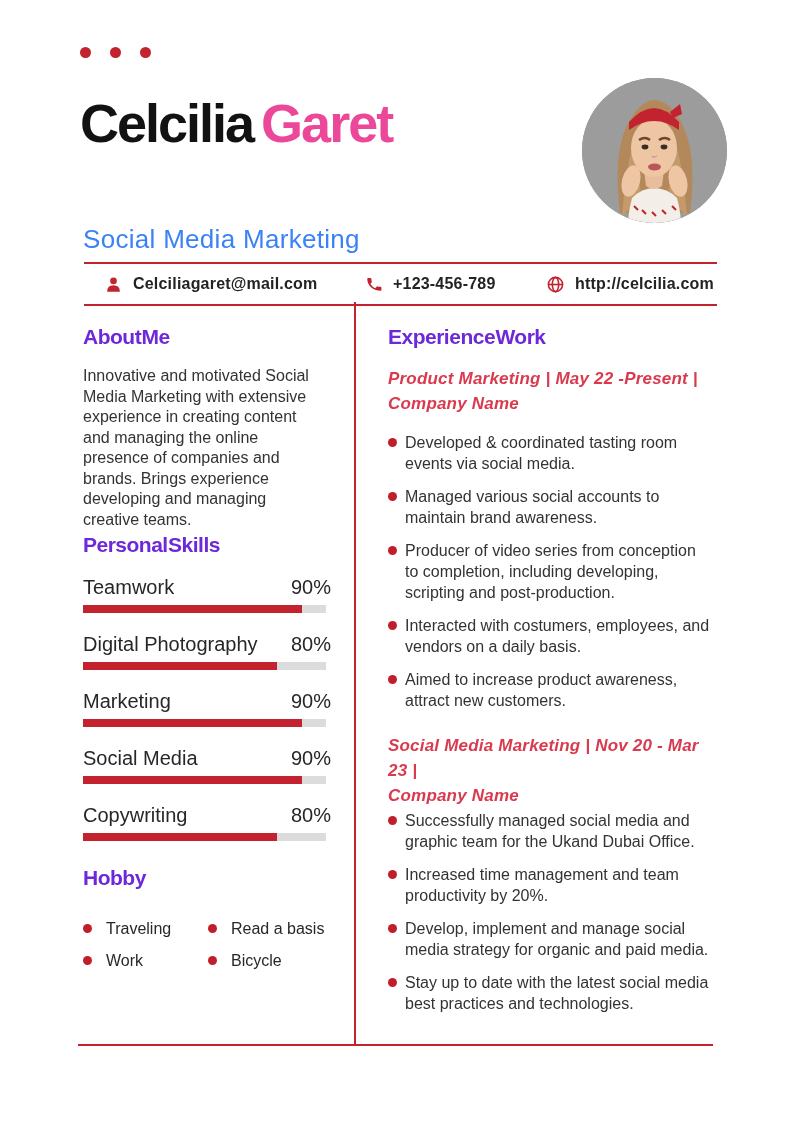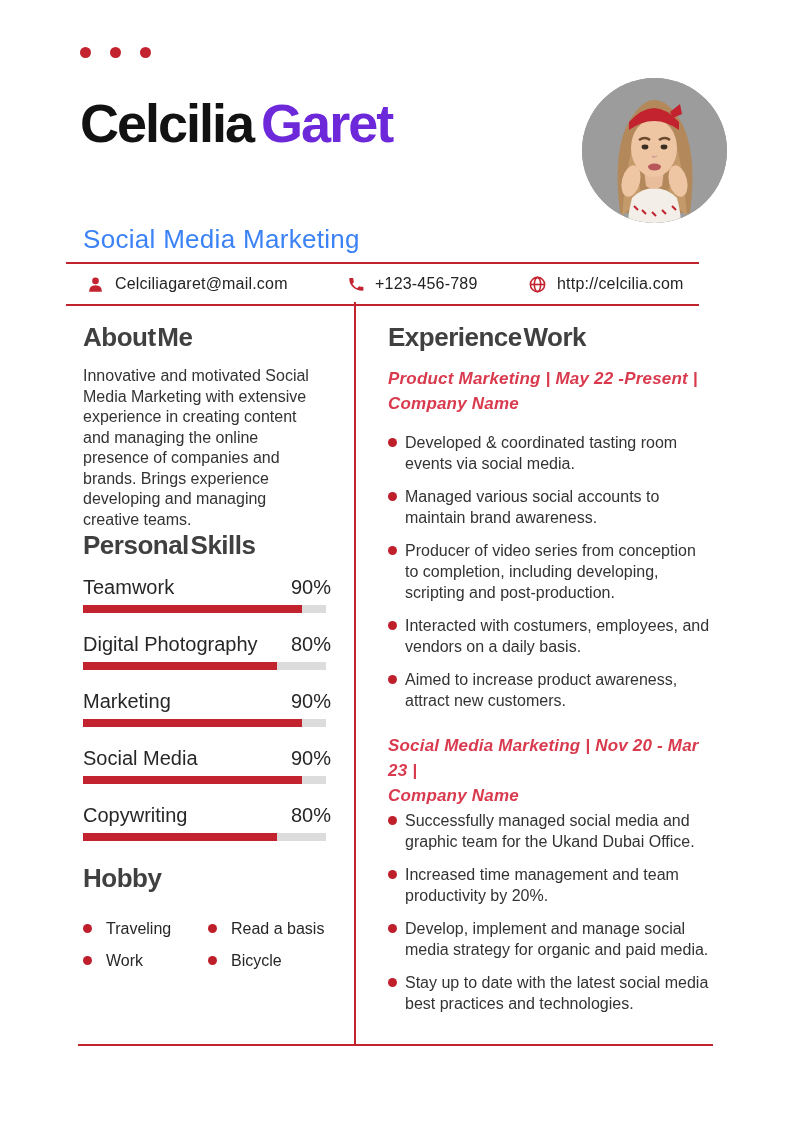--- a/index.html
+++ b/index.html
@@ -4,38 +4,38 @@
 <style>
   html,body{margin:0;padding:0;background:#ffffff;}
   .page{position:relative;width:793px;height:1122px;background:#ffffff;overflow:hidden;
         font-family:"Liberation Sans",sans-serif;color:#2e2e2e;}
   
   .dots{position:absolute;left:80px;top:47px;display:flex;gap:19px;}
   .dot{width:11px;height:11px;border-radius:50%;background:#c2232e;}
   
   .name{position:absolute;left:80px;top:94px;font-size:54px;font-weight:800;
         letter-spacing:-2px;color:#121212;white-space:nowrap;line-height:1.1;}
-  .name .last{color:#6d28d9;margin-left:8px;}
+  .name .last{color:#ec4899;margin-left:8px;}
   .subtitle{position:absolute;left:83px;top:176px;font-size:26px;color:#3b82f6;letter-spacing:.3px;margin-top:48px;}
   .photo{position:absolute;left:582px;top:78px;width:145px;height:145px;border-radius:50%;
          overflow:hidden;background:#9c9c9c;}
   .photo svg{display:block;width:100%;height:100%;}
   
-  .contact{position:absolute;left:66px;top:262px;width:633px;height:40px;
-           border-top:2px solid #c2232e;border-bottom:2px solid #c2232e;}
+  .contact{position:absolute;left:84px;top:262px;width:633px;height:40px;
+           border-top:2px solid #c2232e;border-bottom:2px solid #c2232e;font-weight:bold;}
   .contact-item{position:absolute;top:0;height:40px;display:flex;align-items:center;gap:10px;
                 font-size:16px;color:#232323;letter-spacing:.2px;}
   .contact-item svg{display:block;}
   .ci-email{left:20px;} .ci-phone{left:281px;} .ci-web{left:462px;}
   
   .divider{position:absolute;left:354px;top:302px;width:2px;height:743px;background:#c2232e;}
   .bottom-rule{position:absolute;left:78px;top:1044px;width:635px;height:2px;background:#c2232e;}
   .left-col{position:absolute;left:83px;top:322px;width:248px;}
   .right-col{position:absolute;left:388px;top:322px;width:325px;}
-  h2.section{margin:0;font-size:26px;line-height:30px;font-weight:800;color:#404040;
+  h2.section{margin:0;font-size:21px;line-height:30px;font-weight:800;color:#6d28d9;
              letter-spacing:-.5px;word-spacing:-5px;}
   
   .about-text{margin:14px 0 0 0;font-size:16px;line-height:20.5px;color:#333;width:242px;}
   .skills-heading{margin-top:32px;}
   #skills-list{margin-top:18px;}
   .skill-row{margin-bottom:22px;}
   .skill-top{display:flex;justify-content:space-between;font-size:20px;line-height:19px;color:#272727;}
   .bar{margin-top:8px;height:8px;background:#dcdcdc;width:243px;}
   .fill{height:100%;background:#c2232e;}
   .hobby-heading{margin-top:4px;}

